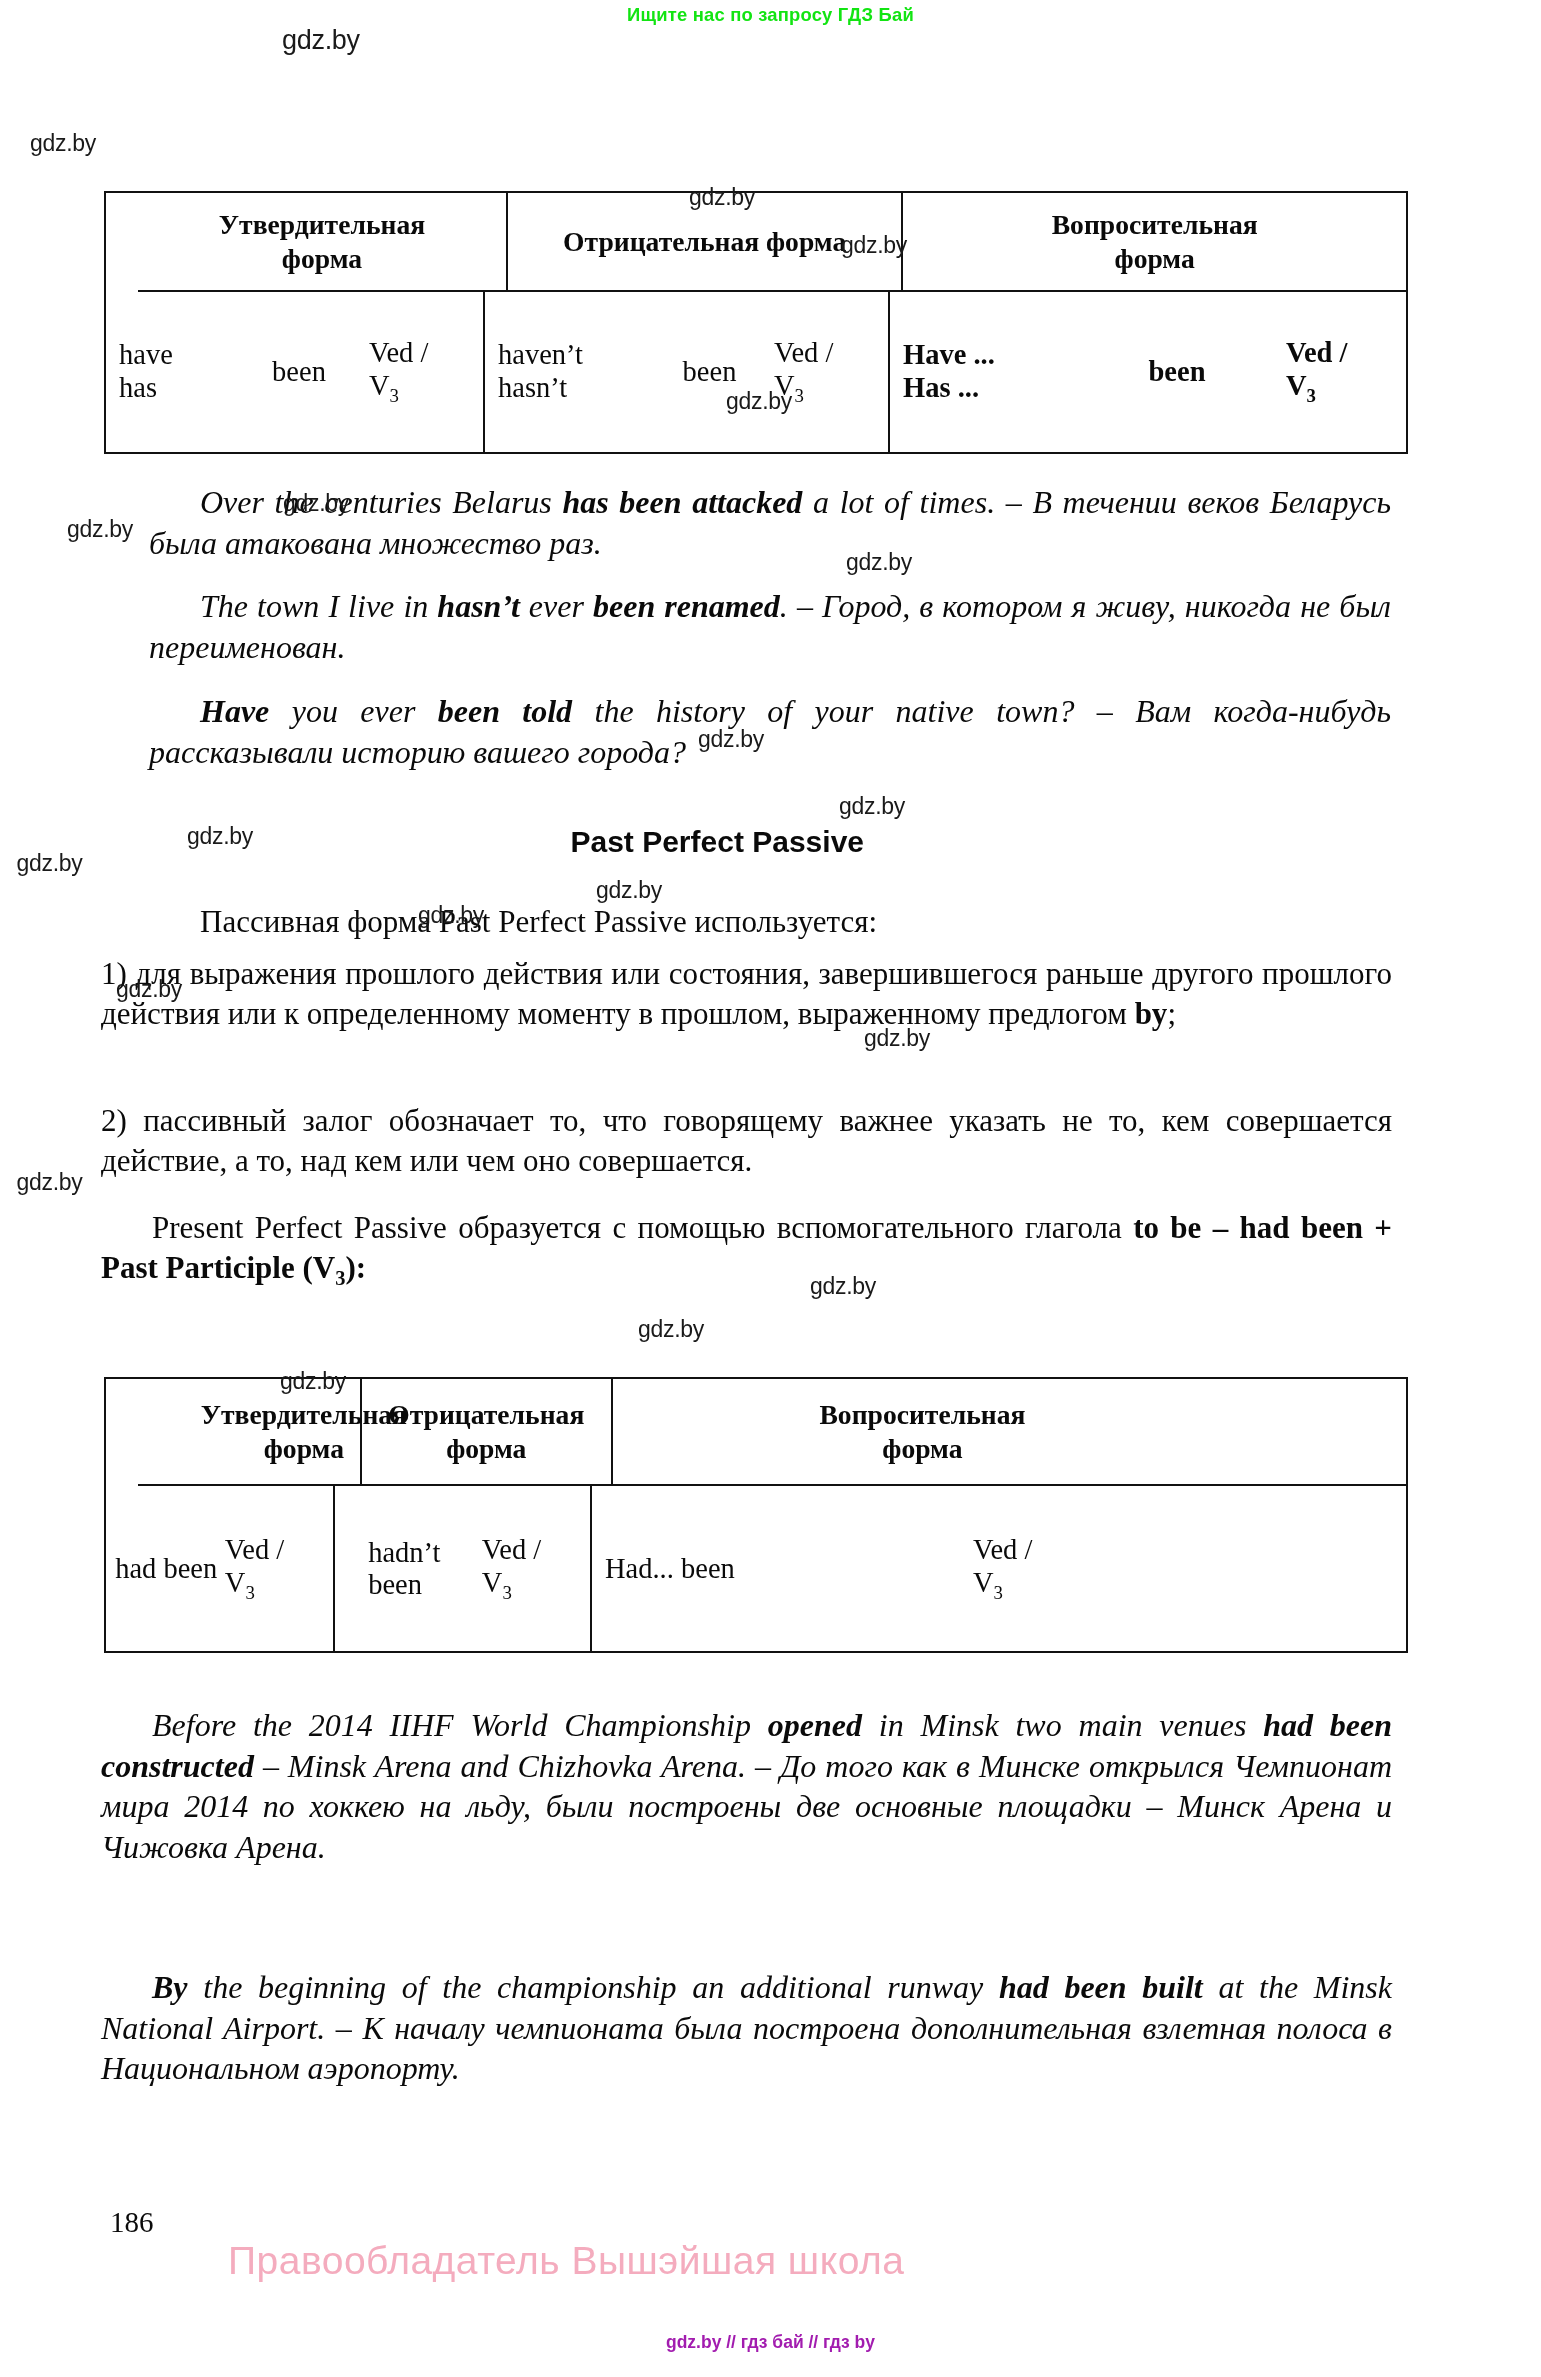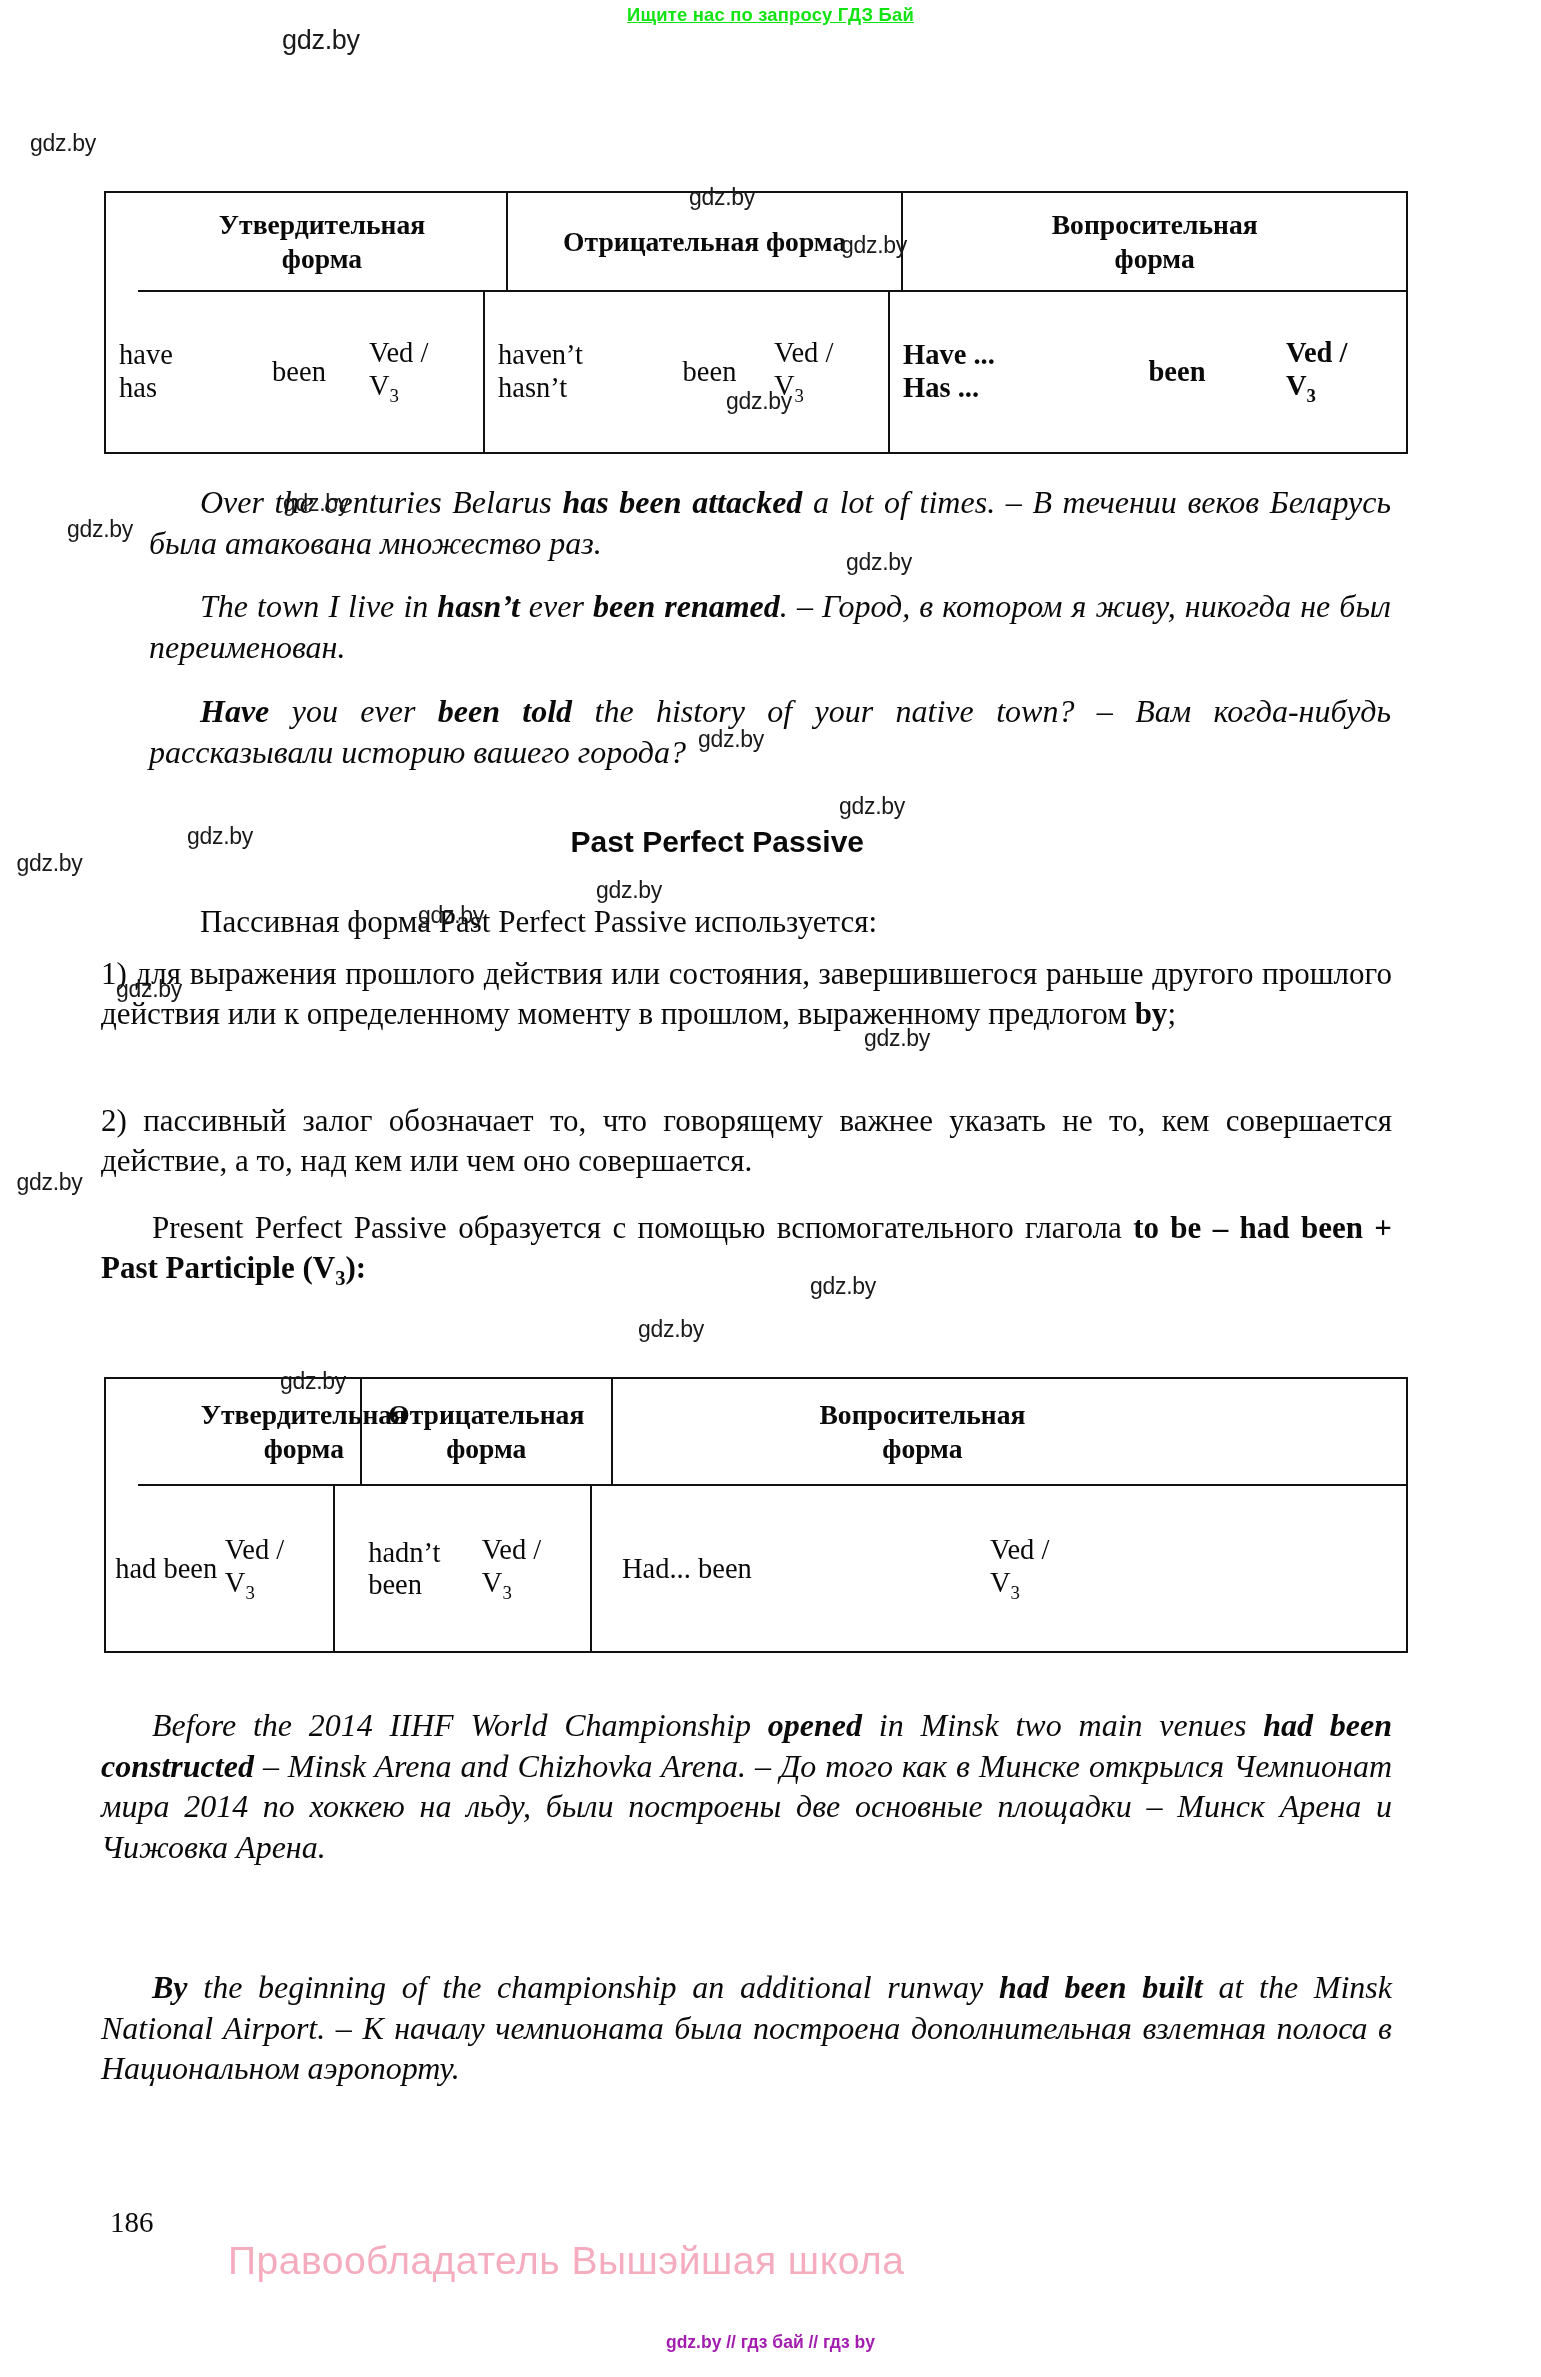--- a/index.html
+++ b/index.html
@@ -21,21 +21,20 @@
     position: absolute;
     top: 3.7px;
     left: 0;
     width: 100%;
     text-align: center;
     font-family: "Liberation Sans", sans-serif;
     font-size: 18.4px;
     font-weight: bold;
     color: #12e412;
     letter-spacing: 0.2px;
-    text-decoration: underline;
   }
 
   
   .wm {
     position: absolute;
     font-family: "Liberation Sans", sans-serif;
     font-size: 23px;
     color: #1a1a1a;
     white-space: nowrap;
     letter-spacing: -0.3px;
@@ -274,21 +273,21 @@
       <div class="cell" style="width:257px;padding-left:24px;">
         <div class="formrow" style="padding:0 9.2px;">
           <div style="flex:1; text-align:left;">hadn’t been</div>
           <div class="fcol" style="width:99px; text-align:left;">
             <span class="l1">Ved /</span>
             <span class="l2"><span>V</span><span class="sub">3</span></span>
           </div>
         </div>
       </div>
       <div class="cell" style="width:812px;">
-        <div class="formrow" style="padding:0 30px;align-items:center;">
+        <div class="formrow" style="padding:0 13px;align-items:center;">
           <div style="flex:0 0 auto; text-align:left; width:368px;">Had... been</div>
           <div class="fcol" style="width:103px; text-align:left;">
             <span class="l1">Ved /</span>
             <span class="l2"><span>V</span><span class="sub">3</span></span>
           </div>
           <div style="flex:1;"></div>
         </div>
       </div>
     </div>
   </div>

